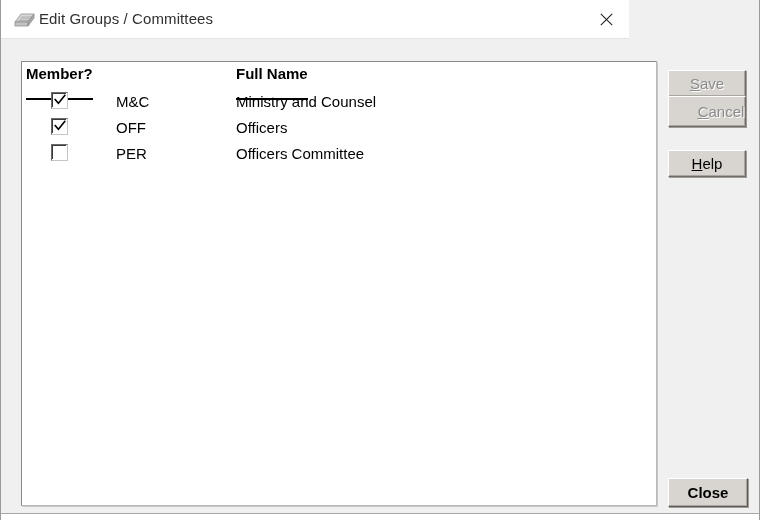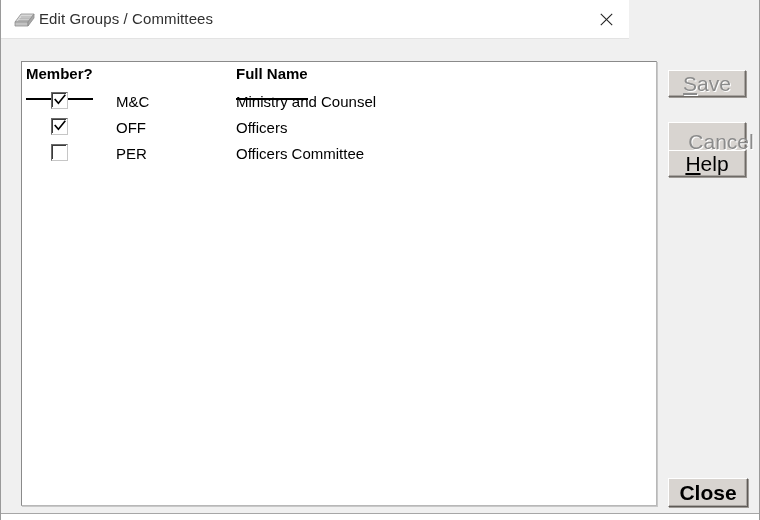--- a/index.html
+++ b/index.html
@@ -156,21 +156,21 @@
   
   .btn {
     position: absolute;
     box-sizing: border-box;
     background: #d8d4d0;
     border-top: 1px solid #ffffff;
     border-left: 1px solid #ffffff;
     border-right: 1px solid #6e6a66;
     border-bottom: 1px solid #6e6a66;
     box-shadow: inset -1px -1px 0 0 #a9a5a1, 1px 1px 0 0 #9e9a96;
-    font-size: 21px;
+    font-size: 15px;
     color: #000000;
     display: flex;
     align-items: center;
     justify-content: center;
     cursor: default;
     user-select: none;
   }
   .btn .lbl { display: inline-block; }
   .btn .acc { text-decoration: underline; }
 
@@ -180,21 +180,21 @@
   }
   .btn.default-btn {
     font-weight: bold;
     border-top: 1px solid #ffffff;
     border-left: 1px solid #ffffff;
     border-right: 1px solid #5e5a56;
     border-bottom: 1px solid #5e5a56;
   }
 
   #btn-save   { left: 667px; top: 70px;  width: 78px; height: 27px; }
-  #btn-cancel { left: 667px; top: 122px; width: 78px; height: 39px; padding-left: 28px; }
+  #btn-cancel { left: 667px; top: 96px; width: 78px; height: 31px; padding-left: 28px; }
   #btn-help   { left: 667px; top: 150px; width: 78px; height: 27px; }
   #btn-close  { left: 667px; top: 478px; width: 80px; height: 29px; }
 
   
   .bg-sliver {
     position: absolute;
     left: 0;
     bottom: 0;
     width: 758px;
     height: 6px;

